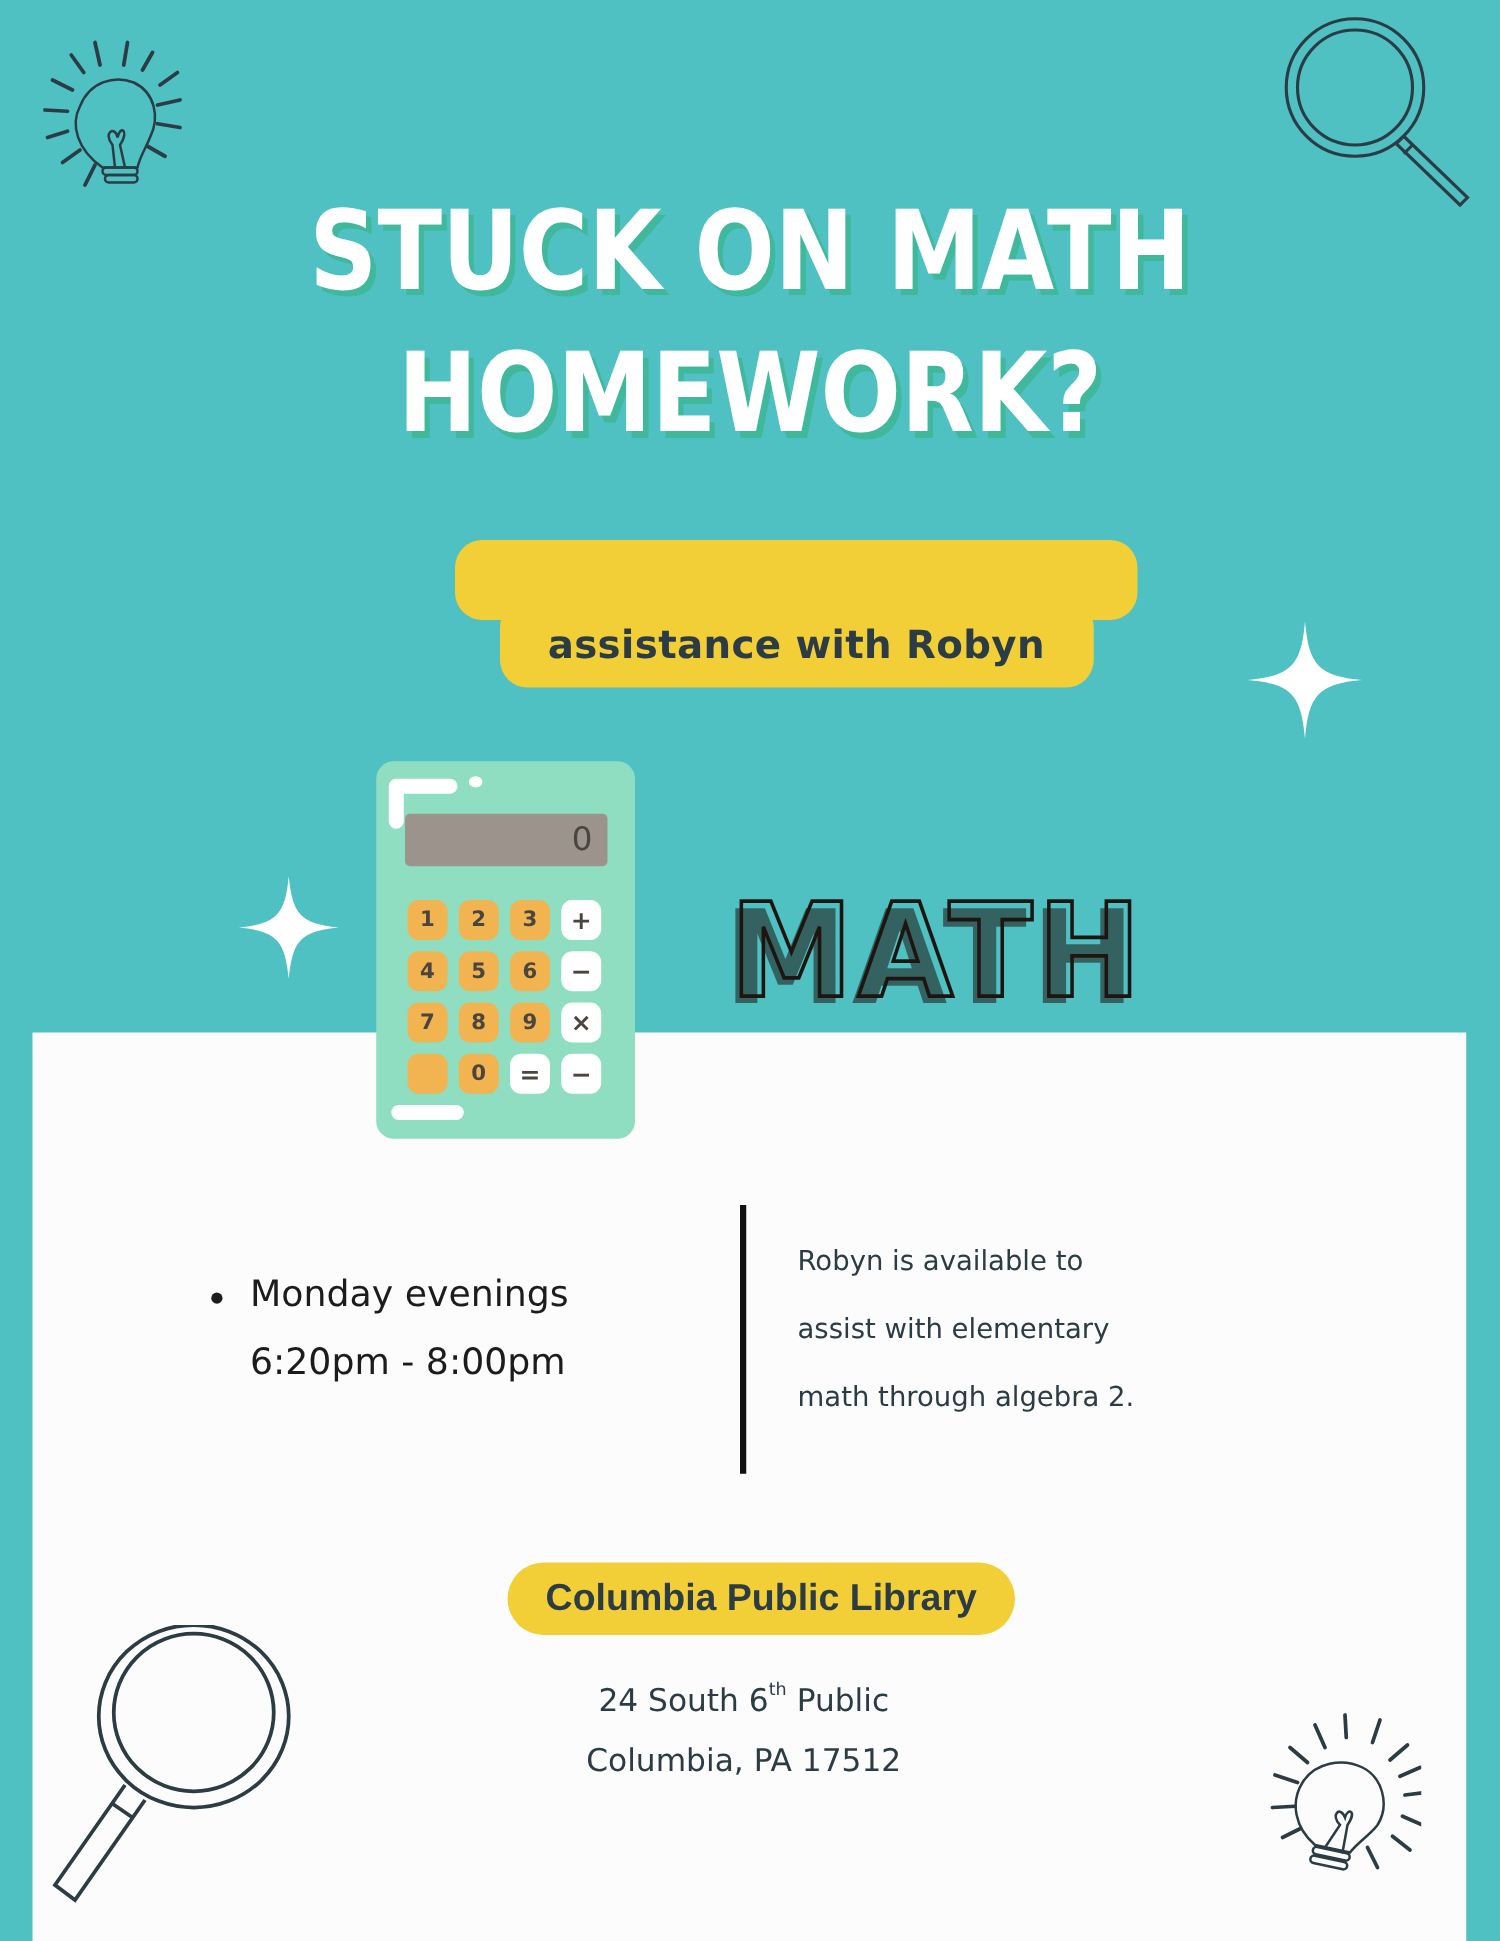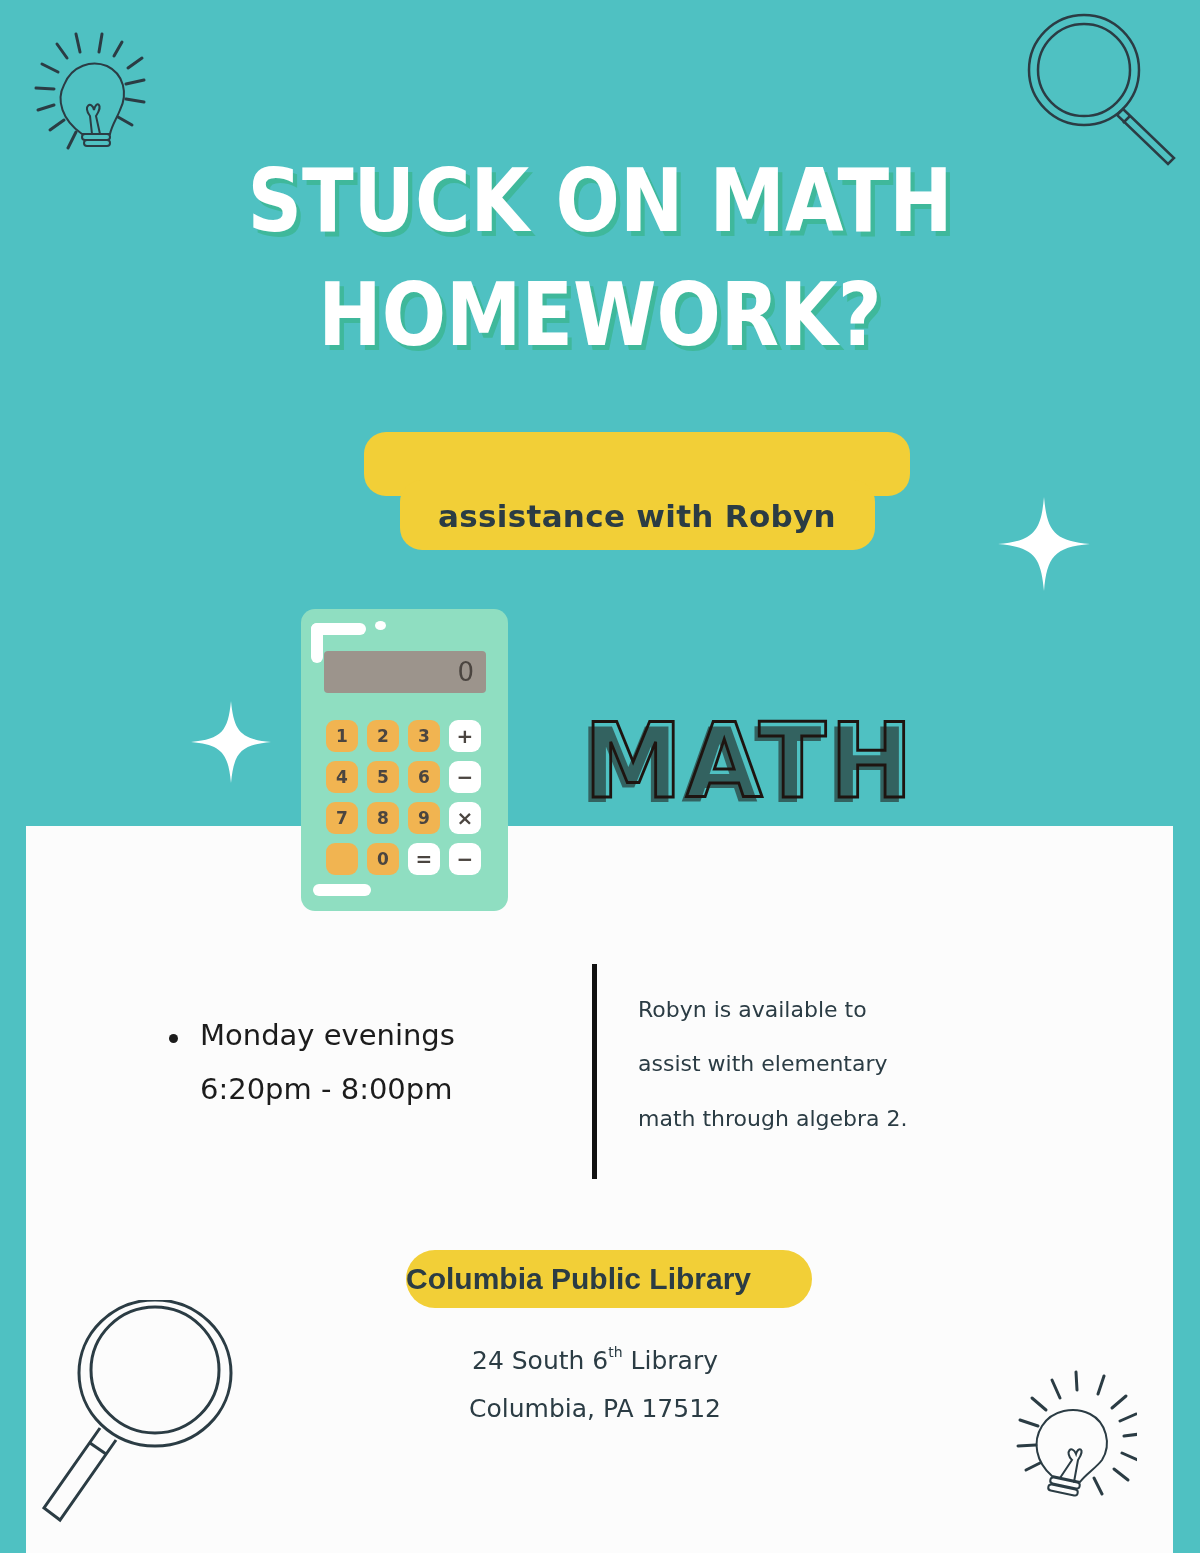--- a/index.html
+++ b/index.html
@@ -73,21 +73,21 @@
     font-family: "DejaVu Sans", sans-serif; font-size: 22px;
   }
   .desc.d1 { top: 997px; }
   .desc.d2 { top: 1051px; text-align: center; }
   .desc.d3 { top: 1106px; text-align: center; }
 
   
   .lib-pill {
     position: absolute; left: 406px; top: 1250px; width: 406px; height: 58px;
     background: #f2cf37; border-radius: 29px;
-    line-height: 58px;
+    text-align: center; line-height: 58px;
     color: #2b3c44; font-family: "Liberation Sans", sans-serif;
     font-weight: bold; font-size: 30px;
   }
   .addr {
     position: absolute; left: 0; width: 1190px; text-align: center;
     color: #2b3c44; font-family: "DejaVu Sans", sans-serif; font-size: 25px;
   }
   .addr.a1 { top: 1346px; }
   .addr.a2 { top: 1394px; }
   .addr sup { font-size: 14px; vertical-align: top; position: relative; top: -2px; margin-top: 19px; }
@@ -221,21 +221,21 @@
 <div class="sched s1">Monday evenings</div>
 <div class="sched s2">6:20pm - 8:00pm</div>
 
 <div class="divider"></div>
 
 <div class="desc d1">Robyn is available to</div>
 <div class="desc d2">assist with elementary</div>
 <div class="desc d3">math through algebra 2.</div>
 
 <div class="lib-pill">Columbia Public Library</div>
-<div class="addr a1"><span>24 South 6</span><sup>th</sup><span> Library</span></div>
+<div class="addr a1"><span>24 South 6</span><sup>th</sup><span> Public</span></div>
 <div class="addr a2">Columbia, PA 17512</div>
 
 <div class="abs" style="left:40px;top:1300px;">
   <svg width="200" height="225" viewBox="0 0 200 225" fill="none" stroke="#2b3c44" stroke-width="3">
     <ellipse cx="115" cy="73" rx="76" ry="73"></ellipse>
     <ellipse cx="115" cy="70" rx="64" ry="63"></ellipse>
     <path d="M60 128 L4 208 L20 220 L76 140"></path>
     <line x1="50" y1="143" x2="66" y2="154"></line>
   </svg>
 </div>

